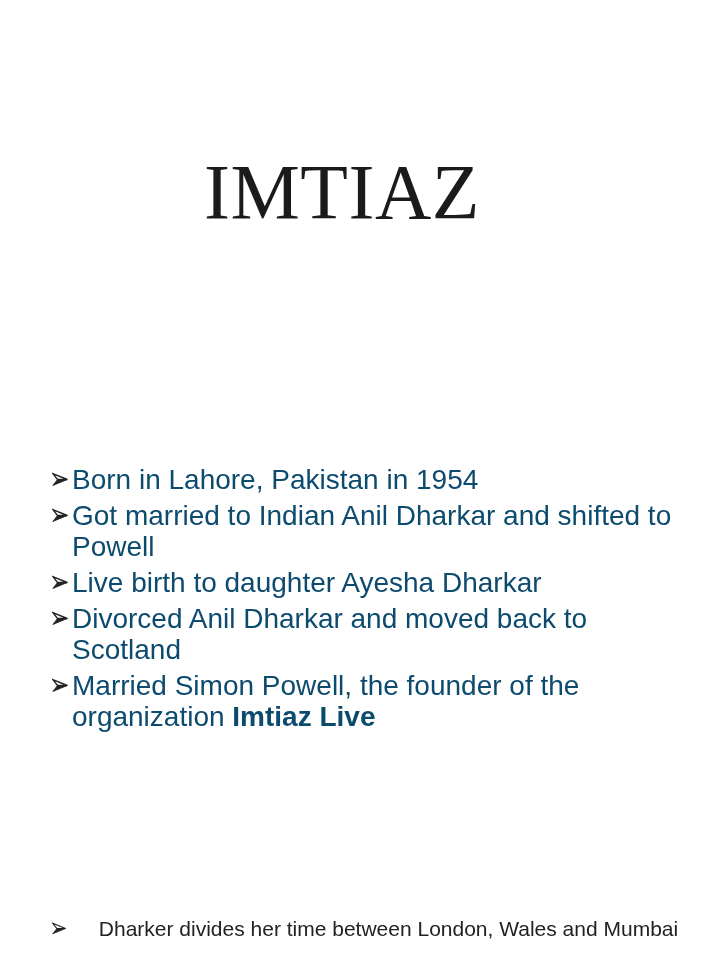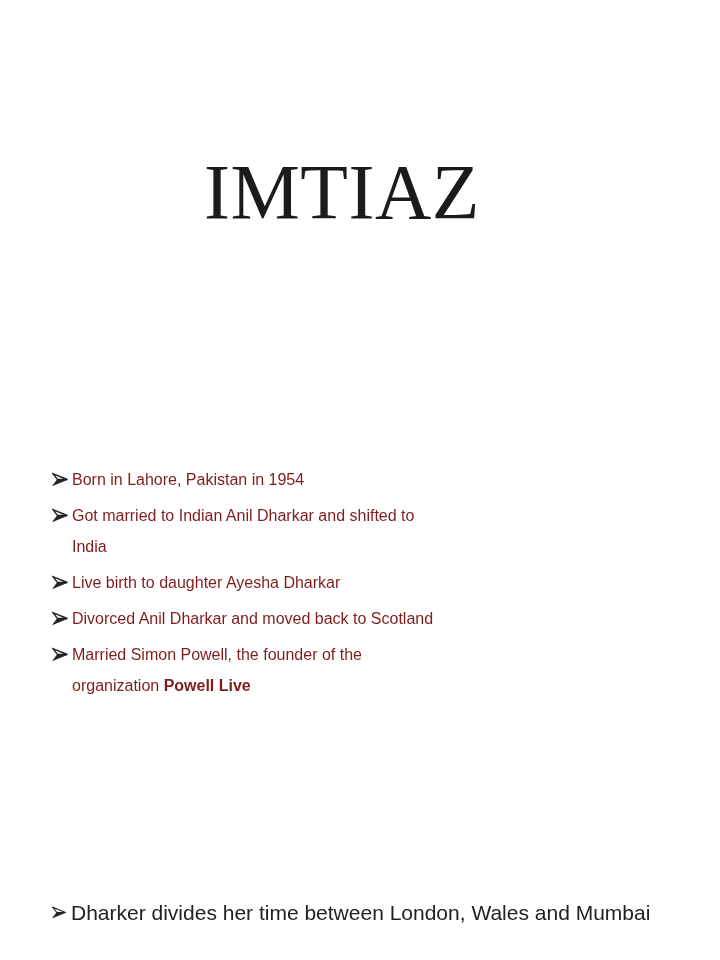--- a/index.html
+++ b/index.html
@@ -32,23 +32,23 @@
 
   
   ul.bullets {
     position: absolute;
     left: 56px;
     top: 464px;
     width: 616px;
     margin: 0;
     padding: 0;
     list-style: none;
-    font-size: 16px;
+    font-size: 28px;
     line-height: 31px;
-    color: #7f1d1d;
+    color: #0c4a6e;
   }
   ul.bullets li {
     position: relative;
     padding-left: 16px;
     margin: 0 0 5px 0;
   }
   .arrow-icon {
     position: absolute;
     left: -4px;
     top: 7px;
@@ -65,21 +65,22 @@
     margin: 0;
     padding: 0;
     list-style: none;
     font-size: 21px;
     line-height: 27px;
     color: #222222;
   }
   ul.footer-bullets li {
     position: relative;
     padding-left: 15px;
-    margin: 0 0 7px 0;
+    margin: 16px 0 7px 0;
+    text-align: center;
   }
   ul.footer-bullets .arrow-icon {
     top: 6px;
     width: 15px;
     height: 15px;
   }
 
   .bold-inline { font-weight: 700; }
 </style>
 </head>
@@ -98,21 +99,21 @@
           <path d="M18 10 L1 17 L6.5 10 Z" fill="#222222" stroke="#222222" stroke-width="1"></path>
         </svg>
       <div>Born in Lahore, Pakistan in 1954</div>
     </li>
     <li>
       <svg class="arrow-icon" viewBox="0 0 20 20" aria-hidden="true">
           <path d="M1 3 L18 10 L6.5 10 Z" fill="#ffffff" stroke="#222222" stroke-width="1.6"></path>
           <path d="M18 10 L1 17 L6.5 10 Z" fill="#222222" stroke="#222222" stroke-width="1"></path>
         </svg>
       <div>Got married to Indian Anil Dharkar and shifted to</div>
-      <div>India</div>
+      <div>Powell</div>
     </li>
     <li>
       <svg class="arrow-icon" viewBox="0 0 20 20" aria-hidden="true">
           <path d="M1 3 L18 10 L6.5 10 Z" fill="#ffffff" stroke="#222222" stroke-width="1.6"></path>
           <path d="M18 10 L1 17 L6.5 10 Z" fill="#222222" stroke="#222222" stroke-width="1"></path>
         </svg>
       <div>Live birth to daughter Ayesha Dharkar</div>
     </li>
     <li>
       <svg class="arrow-icon" viewBox="0 0 20 20" aria-hidden="true">
@@ -120,21 +121,21 @@
           <path d="M18 10 L1 17 L6.5 10 Z" fill="#222222" stroke="#222222" stroke-width="1"></path>
         </svg>
       <div>Divorced Anil Dharkar and moved back to Scotland</div>
     </li>
     <li>
       <svg class="arrow-icon" viewBox="0 0 20 20" aria-hidden="true">
           <path d="M1 3 L18 10 L6.5 10 Z" fill="#ffffff" stroke="#222222" stroke-width="1.6"></path>
           <path d="M18 10 L1 17 L6.5 10 Z" fill="#222222" stroke="#222222" stroke-width="1"></path>
         </svg>
       <div>Married Simon Powell, the founder of the</div>
-      <div><span>organization </span><span class="bold-inline">Powell Live</span></div>
+      <div><span>organization </span><span class="bold-inline">Imtiaz Live</span></div>
     </li>
   </ul>
 
   <ul class="footer-bullets">
     <li>
       <svg class="arrow-icon" viewBox="0 0 20 20" aria-hidden="true">
           <path d="M1 3 L18 10 L6.5 10 Z" fill="#ffffff" stroke="#222222" stroke-width="1.6"></path>
           <path d="M18 10 L1 17 L6.5 10 Z" fill="#222222" stroke="#222222" stroke-width="1"></path>
         </svg>
       <div>Dharker divides her time between London, Wales and Mumbai</div>

